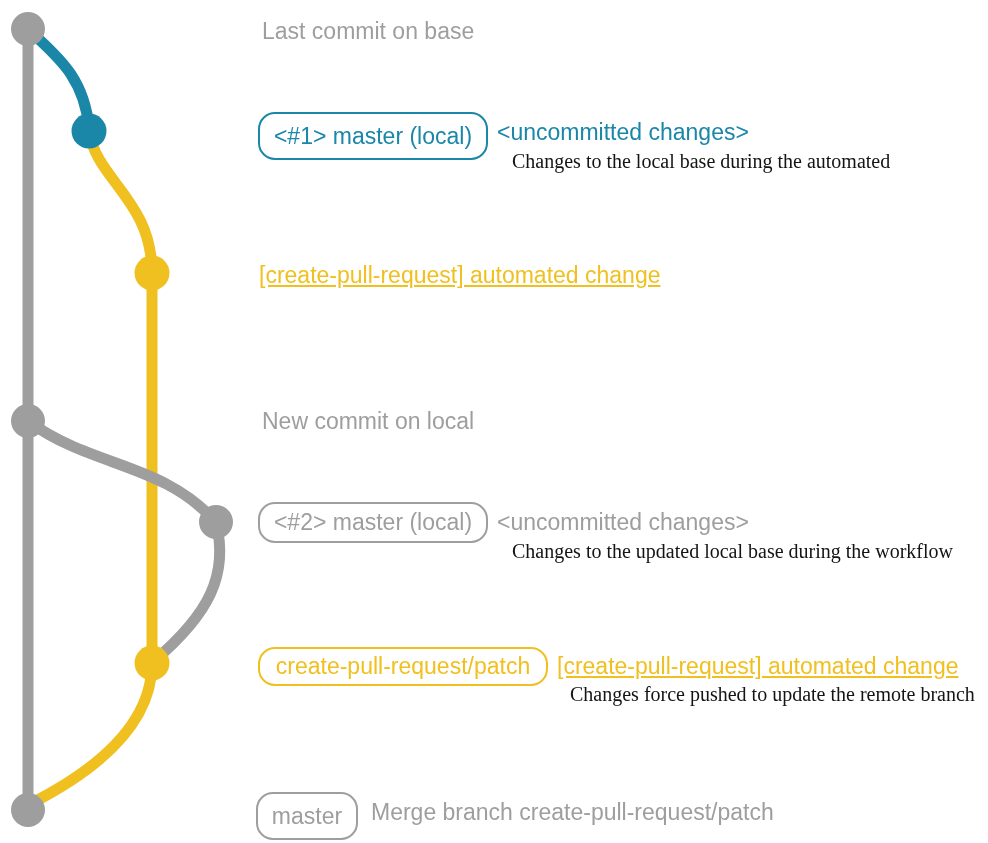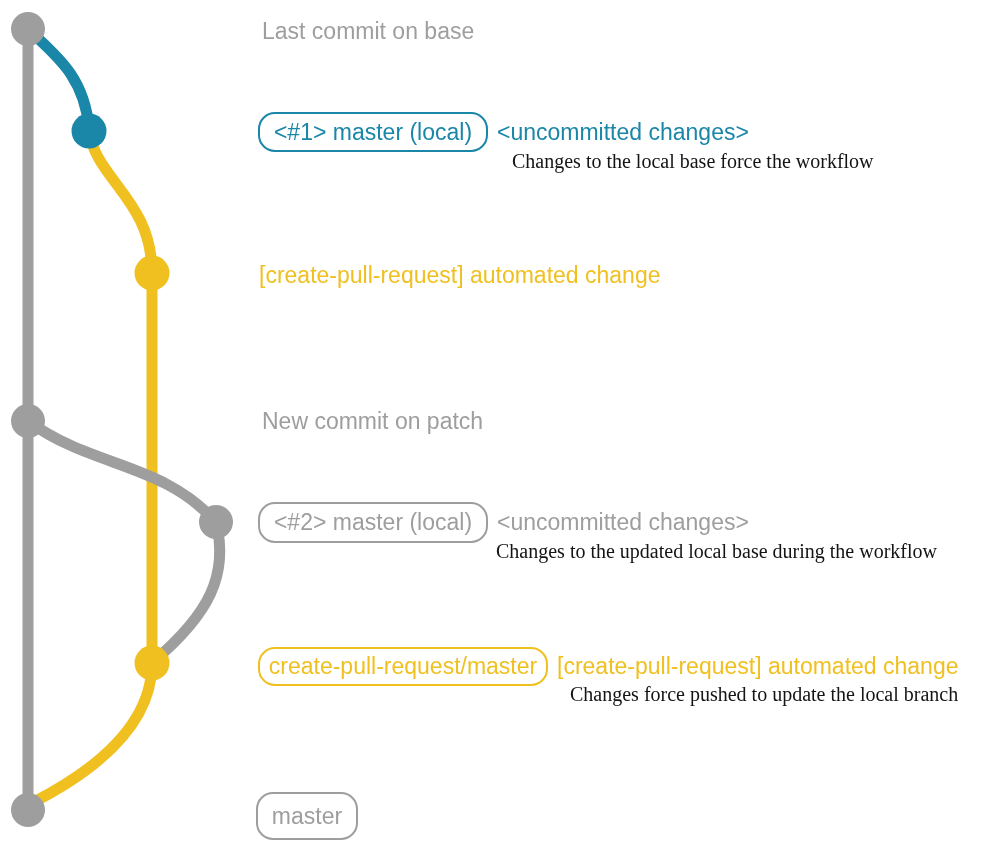--- a/index.html
+++ b/index.html
@@ -18,21 +18,21 @@
   .edge.teal{stroke:var(--c-teal);}
   .edge.yellow{stroke:var(--c-yellow);}
   .node.gray{fill:var(--c-gray);}
   .node.teal{fill:var(--c-teal);}
   .node.yellow{fill:var(--c-yellow);}
   .abs{position:absolute;white-space:nowrap;}
   .sans-label{font-size:23px;line-height:28px;}
   .serif-note{font-family:"Liberation Serif",serif;font-size:20px;line-height:24px;color:var(--c-ink);}
   .t-gray{color:var(--c-gray);}
   .t-teal{color:var(--c-teal);}
-  .t-yellow{color:var(--c-yellow);}
+  .t-yellow{color:var(--c-yellow);text-decoration:underline;}
   .badge{
     display:flex;align-items:center;justify-content:center;
     border:2px solid;border-radius:17px;
     font-size:23px;background:var(--c-background);
   }
   .badge.teal{border-color:var(--c-teal);color:var(--c-teal);}
   .badge.gray{border-color:var(--c-gray);color:var(--c-gray);text-align:right;}
   .badge.yellow{border-color:var(--c-yellow);color:var(--c-yellow);}
 </style>
 </head>
@@ -60,31 +60,32 @@
     <circle class="node teal" cx="89" cy="131" r="17.5"></circle>
     <circle class="node yellow" cx="152" cy="273" r="17.5"></circle>
     <circle class="node gray" cx="28" cy="421" r="17"></circle>
     <circle class="node gray" cx="216" cy="522" r="17"></circle>
     <circle class="node yellow" cx="152" cy="663" r="17.5"></circle>
     <circle class="node gray" cx="28" cy="810" r="17"></circle>
   </svg>
 
   <div class="abs sans-label t-gray" style="left:262px;top:17px">Last commit on base</div>
 
-  <div class="abs badge teal" style="left:258px;top:112px;width:230px;height:40px">&lt;#1&gt; master (local)</div>
+  <div class="abs badge teal" style="left:258px;top:112px;width:230px;height:48px">&lt;#1&gt; master (local)</div>
   <div class="abs sans-label t-teal" style="left:497px;top:118px">&lt;uncommitted changes&gt;</div>
-  <div class="abs serif-note" style="left:512px;top:149px">Changes to the local base force the workflow</div>
+  <div class="abs serif-note" style="left:512px;top:149px">Changes to the local base during the automated</div>
 
   <div class="abs sans-label t-yellow" style="left:259px;top:261px">[create-pull-request] automated change</div>
 
-  <div class="abs sans-label t-gray" style="left:262px;top:407px">New commit on patch</div>
+  <div class="abs sans-label t-gray" style="left:262px;top:407px">New commit on local</div>
 
   <div class="abs badge gray" style="left:258px;top:502px;width:230px;height:41px">&lt;#2&gt; master (local)</div>
   <div class="abs sans-label t-gray" style="left:497px;top:508px">&lt;uncommitted changes&gt;</div>
-  <div class="abs serif-note" style="left:496px;top:539px">Changes to the updated local base during the workflow</div>
+  <div class="abs serif-note" style="left:512px;top:539px">Changes to the updated local base during the workflow</div>
 
-  <div class="abs badge yellow" style="left:258px;top:647px;width:290px;height:39px">create-pull-request/master</div>
+  <div class="abs badge yellow" style="left:258px;top:647px;width:290px;height:39px">create-pull-request/patch</div>
   <div class="abs sans-label t-yellow" style="left:557px;top:652px">[create-pull-request] automated change</div>
-  <div class="abs serif-note" style="left:570px;top:682px">Changes force pushed to update the local branch</div>
+  <div class="abs serif-note" style="left:570px;top:682px">Changes force pushed to update the remote branch</div>
 
   <div class="abs badge gray" style="left:256px;top:792px;width:102px;height:48px">master</div>
+  <div class="abs sans-label t-gray" style="left:371px;top:798px">Merge branch create-pull-request/patch</div>
 
 </div>
 
 </body></html>

